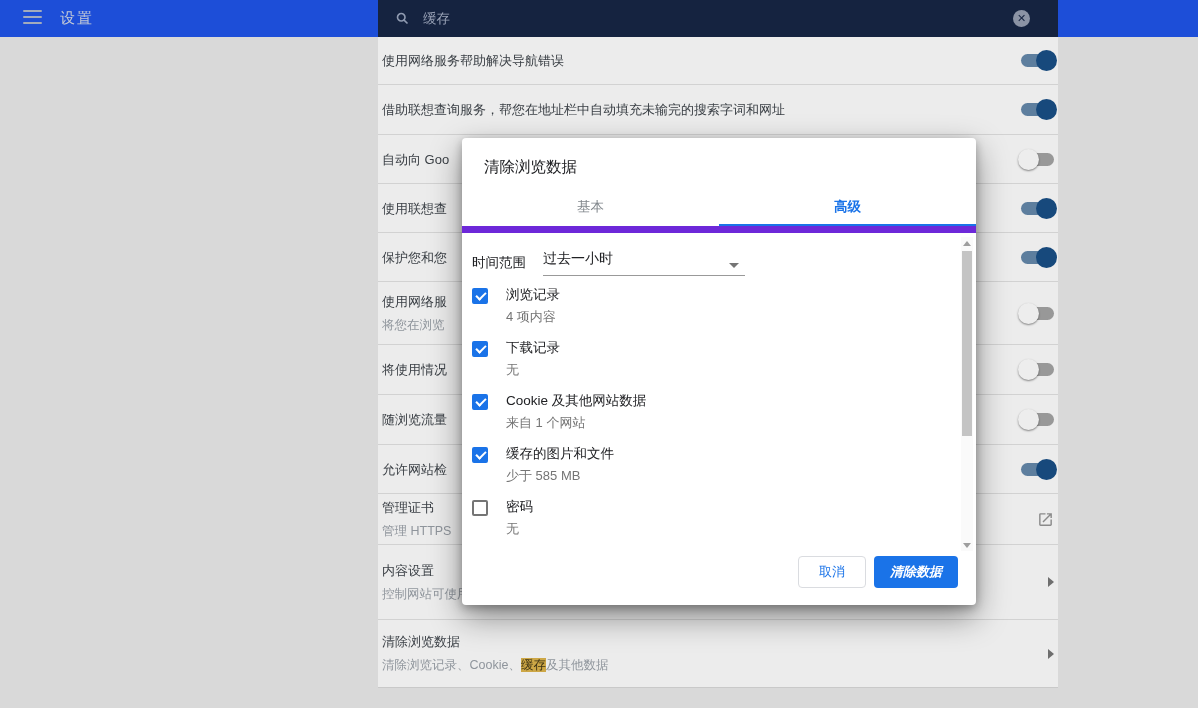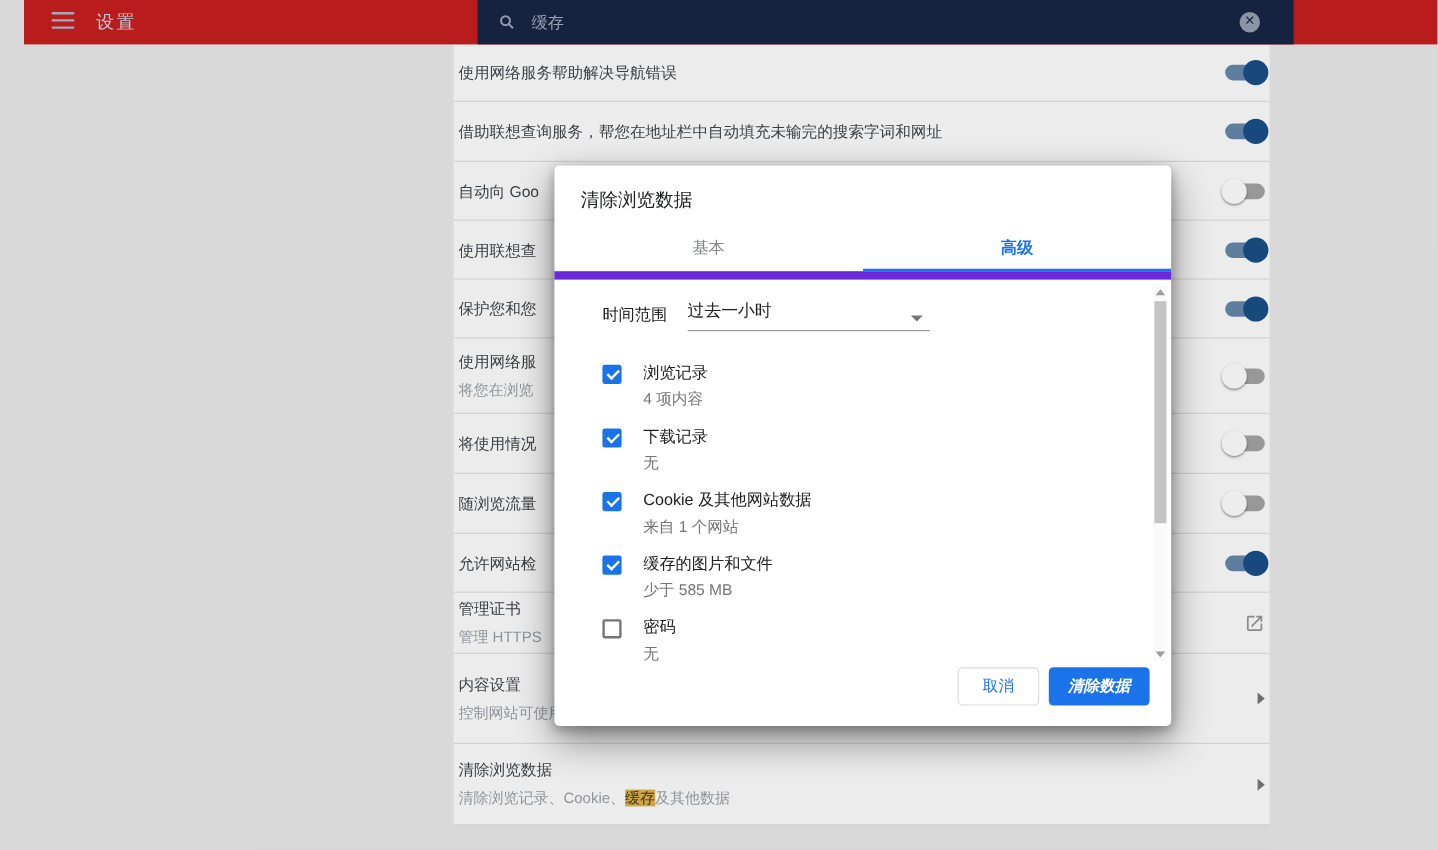--- a/index.html
+++ b/index.html
@@ -1,20 +1,20 @@
 <!DOCTYPE html>
 <html><head>
 <meta charset="utf-8">
 <style>
   * { margin:0; padding:0; box-sizing:border-box; }
   body { font-family:"Liberation Sans","DejaVu Sans",sans-serif; background:#bfbfbf; }
   .page { position:relative; width:1198px; height:708px; background:#d9d9d9; overflow:hidden; }
 
   
-  .header { position:absolute; top:0; left:0; right:0; height:37px; background:#b91c1c; z-index:3;margin-left:20px; }
+  .header { position:absolute; top:0; left:0; right:0; height:37px; background:#1d4ed8; z-index:3; }
   .menu-btn { position:absolute; left:23px; top:10px; width:19px; height:16px; cursor:pointer; }
   .menu-btn i { display:block; height:2px; background:#a2abbd; margin-bottom:4px; border-radius:1px; }
   .header-title { position:absolute; left:60px; top:9px; color:#c3c9d6; font-size:15px; letter-spacing:2px; }
   .searchbox { position:absolute; left:378px; top:0; width:680px; height:37px; background:#152340; display:flex; align-items:center; }
   .search-icon { margin-left:17px; display:flex; }
   .search-value { color:#9aa3b7; font-size:13.5px; margin-left:13px; flex:1; }
   .clear-btn { width:17px; height:17px; border-radius:50%; background:#8b93a5; color:#152340; font-size:11px; font-weight:bold; line-height:17px; text-align:center; margin-right:28px; cursor:pointer; }
 
   
   .content { position:absolute; left:378px; top:37px; width:680px; background:#ececec; z-index:1; }
@@ -38,27 +38,27 @@
   .chev { width:0; height:0; border-left:6px solid #6e6e6e; border-top:5px solid transparent; border-bottom:5px solid transparent; flex:none; }
   .ext { display:flex; flex:none; cursor:pointer; }
 
   
   .dialog { position:absolute; left:462px; top:138px; width:514px; height:467px; background:#fff; border-radius:4px;
             box-shadow:0 12px 32px rgba(0,0,0,.42), 0 3px 10px rgba(0,0,0,.28); z-index:5; }
   .dlg-title { padding:19px 22px 11px; font-size:15.5px; color:#202124; }
   .tabs { display:flex; border-bottom:7px solid #6d28d9; }
   .tab { width:50%; text-align:center; padding:9px 0 10px; font-size:13.5px; color:#80868b; cursor:pointer; }
   .tab.active { color:#1a73e8; font-weight:bold; box-shadow:inset 0 -2px 0 #1a73e8; }
-  .dlg-body { position:relative; height:320px; overflow:hidden; padding-left:40px; }
+  .dlg-body { position:relative; height:320px; overflow:hidden; padding-left:10px; }
   .time-row { display:flex; align-items:center; margin-top:17px; }
   .time-label { font-size:13.5px; color:#202124; }
   .select { width:202px; margin-left:17px; border-bottom:1px solid #999; padding-bottom:7px; display:flex;
             justify-content:space-between; align-items:flex-end; font-size:14px; color:#202124; cursor:pointer; }
   .sel-arr { width:0; height:0; border-top:5px solid #757575; border-left:5px solid transparent; border-right:5px solid transparent; margin-right:6px; }
-  .dlg-items { margin-top:26px; }
+  .dlg-items { margin-top:10px; }
   .dlg-item { display:flex; align-items:flex-start; margin-bottom:13px; min-height:35px; }
   .cb { width:16px; height:16px; border:2px solid #757575; border-radius:2px; background:#fff; margin-top:2px; position:relative; flex:none; cursor:pointer; }
   .cb.checked { background:#1a73e8; border-color:#1a73e8; }
   .cb.checked::after { content:""; position:absolute; left:2px; top:2px; width:8px; height:4px;
                        border-left:2px solid #fff; border-bottom:2px solid #fff; transform:rotate(-45deg); }
   .item-text { margin-left:18px; }
   .item-label { font-size:13.5px; color:#202124; line-height:17px; }
   .item-detail { font-size:13px; color:#757575; margin-top:5px; }
 
   .scrollbar { position:absolute; top:4px; right:3px; bottom:2px; width:12px; background:#fafafa; }

